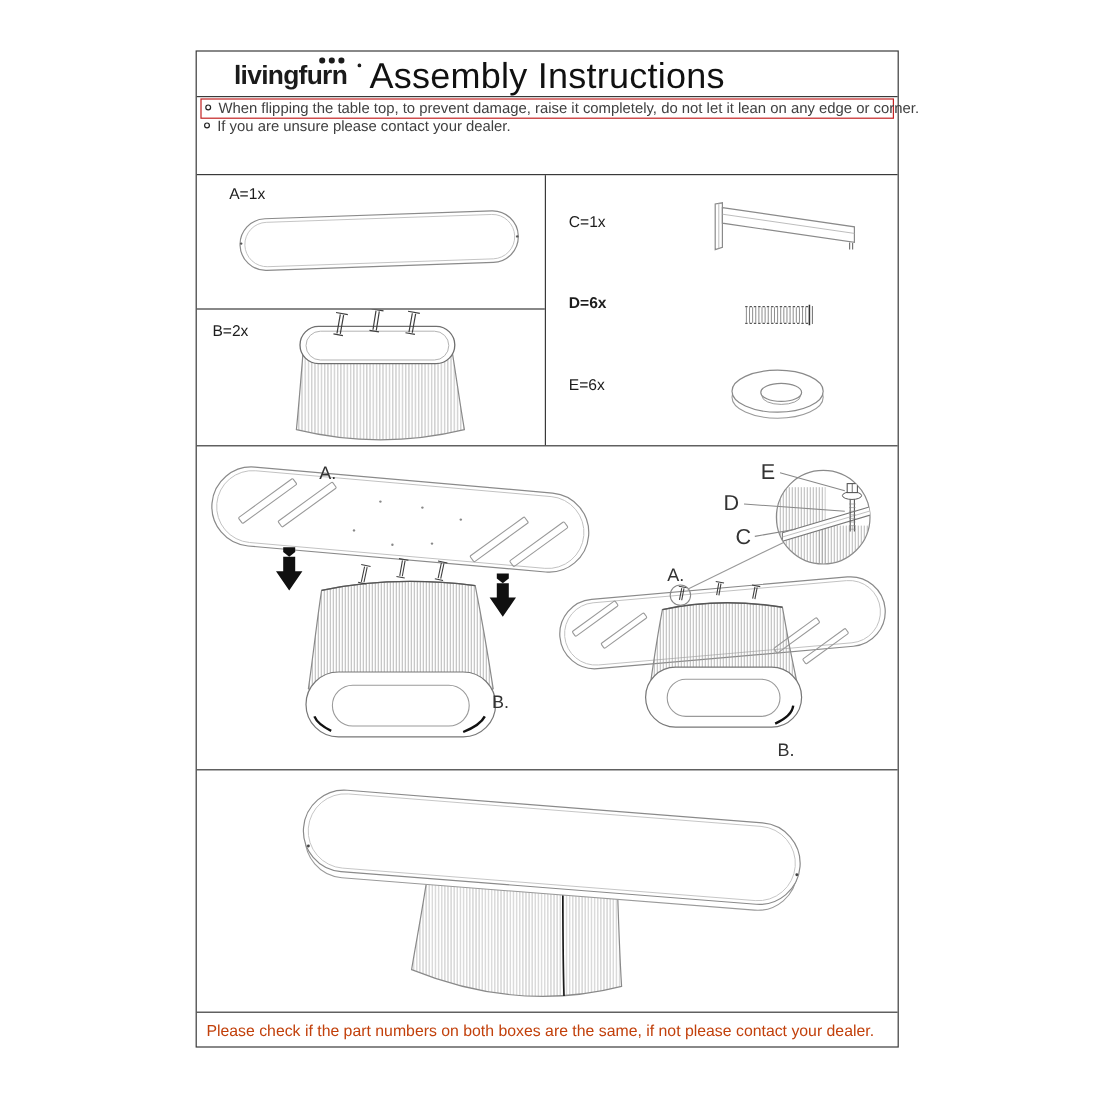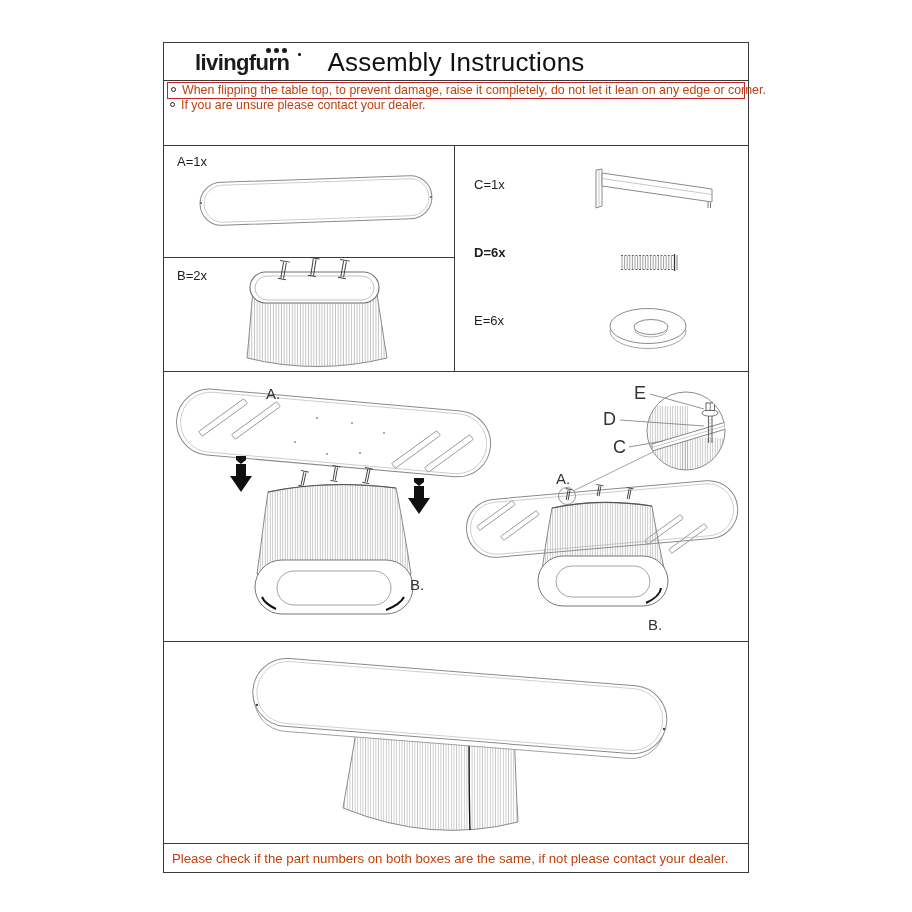--- a/index.html
+++ b/index.html
@@ -18,39 +18,39 @@
   
   .header { height:38px; }
   .logo-wrap { position:absolute; left:31px; top:7px; }
   .logo-text { font-size:22px; font-weight:bold; letter-spacing:-0.6px; color:#1b1b1b; }
   .logo-dot { position:absolute; background:#1b1b1b; border-radius:50%; }
   .ld1 { width:4.6px; height:4.6px; left:71px; top:-2px; }
   .ld2 { width:4.6px; height:4.6px; left:79px; top:-2px; }
   .ld3 { width:4.6px; height:4.6px; left:87px; top:-2px; }
   .ld4 { width:2.6px; height:2.6px; left:103px; top:3px; }
   .title { position:absolute; left:0; top:4px; width:100%; text-align:center;
-           font-size:26px; color:#111; letter-spacing:0.2px; }
-
-  
-  .notes { height:65px; padding:1px 3px 0 3px; font-size:12.4px; color:#c2410c; }
+           font-size:30px; color:#111; letter-spacing:0.2px; }
+
+  
+  .notes { height:65px; padding:1px 3px 0 3px; font-size:12.4px; color:#404040; }
   .note-row { display:flex; align-items:flex-start; height:16px; line-height:15px; }
   .note-row.hl { border:1.2px solid #c22222; height:17px; margin-bottom:-1px; }
   .bullet { flex:0 0 auto; width:5px; height:5px; border:1.1px solid #222;
             border-radius:50%; margin:4px 6px 0 3px; }
   .note-text { white-space:nowrap; }
 
   
   .parts { height:226px; display:flex; }
   .col-left { width:291px; border-right:1.4px solid #3a3a3a; }
   .cell { position:relative; }
   .cell-a { height:112px; border-bottom:1.4px solid #3a3a3a; }
   .cell-b { height:111px; }
   .col-right { position:relative; flex:1; }
   .part-label { position:absolute; font-size:13px; color:#1d1d1d; }
-  .lab-a { left:13px; top:8px; }
+  .lab-a { left:27px; top:8px; }
   .lab-b { left:13px; top:10px; }
   .lab-c { left:19px; top:31px; }
   .lab-d { left:19px; top:99px;font-weight:bold; }
   .lab-e { left:19px; top:167px; }
   svg.fill { position:absolute; left:0; top:0; }
 
   
   .assembly { height:270px; }
   .final { height:202px; }
 

